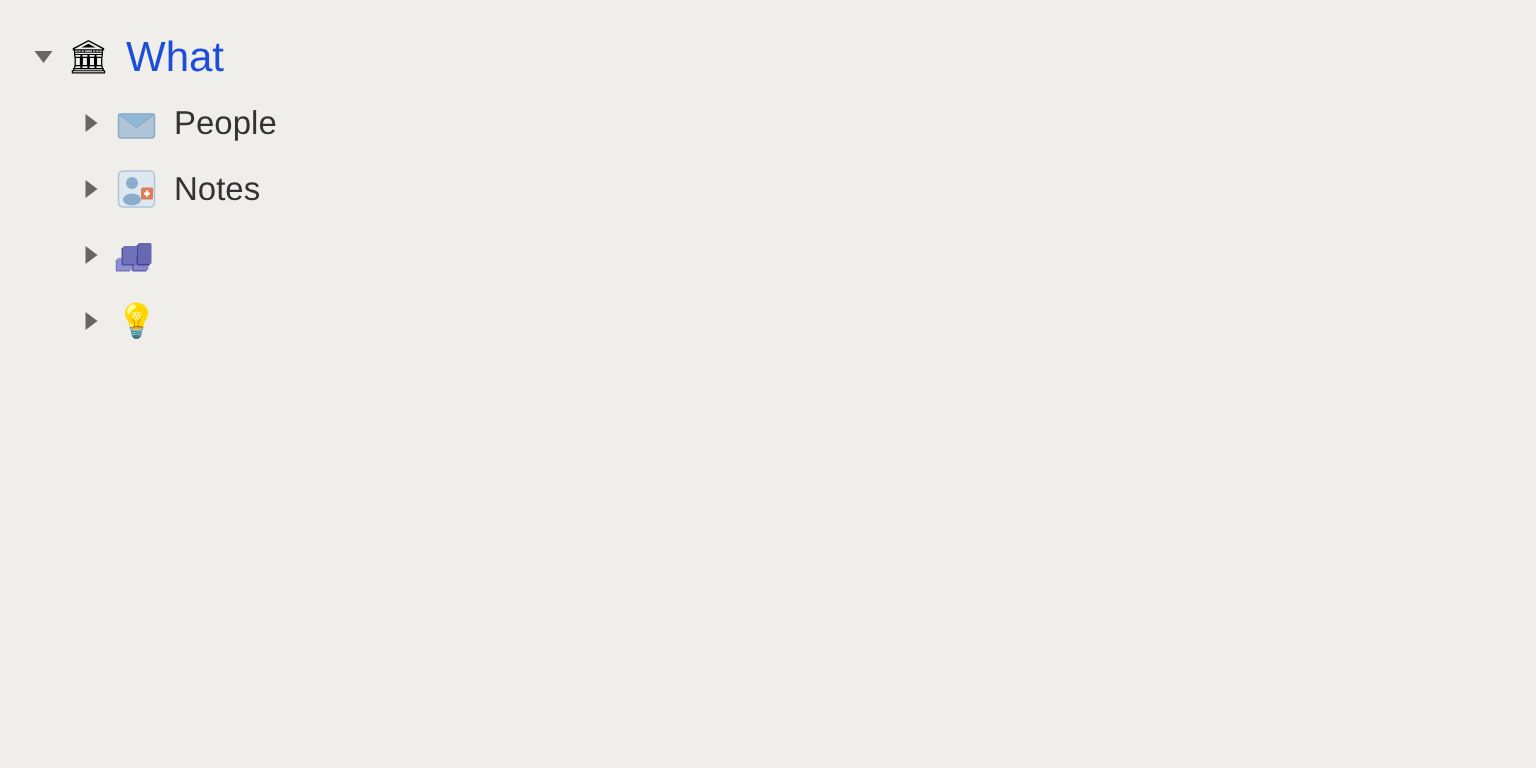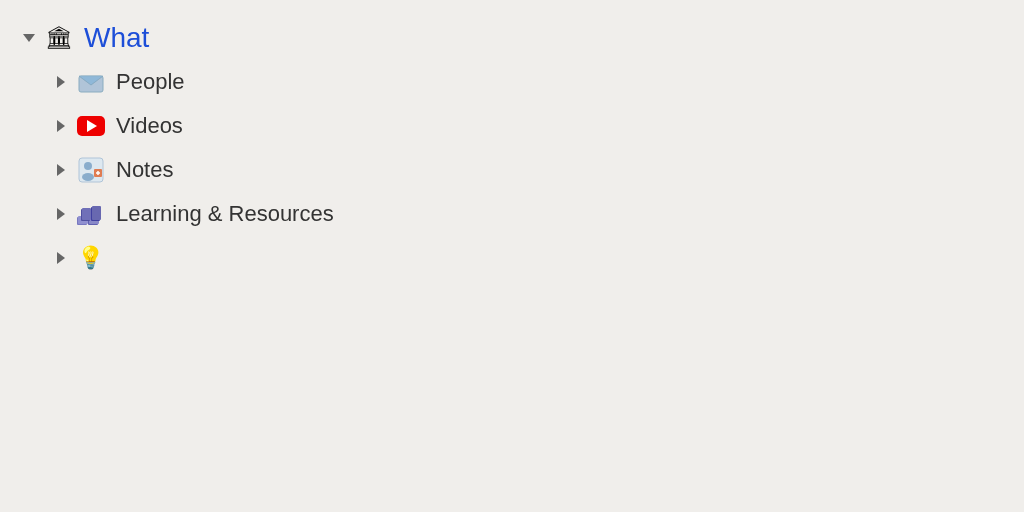--- a/index.html
+++ b/index.html
@@ -139,29 +139,20 @@
           <rect x="1" y="5" width="24" height="16" rx="2" fill="#b0c4d8" stroke="#8aacc0" stroke-width="1"></rect>
           <polygon points="1,5 13,14 25,5" fill="#8fb8d8" stroke="#8aacc0" stroke-width="0.5"></polygon>
           <line x1="1" y1="5" x2="13" y2="14" stroke="#7aa0b8" stroke-width="0.5"></line>
           <line x1="25" y1="5" x2="13" y2="14" stroke="#7aa0b8" stroke-width="0.5"></line>
         </svg>
       </span>
       <span class="item-label">People</span>
     </div>
 
 
-    <div class="tree-item child-item">
-      <span class="chevron">
-        <span class="chevron-right"></span>
-      </span>
-      <span class="item-icon">
-        <span class="youtube-icon"></span>
-      </span>
-      <span class="item-label">Videos</span>
-    </div>
 
     <div class="tree-item child-item">
       <span class="chevron">
         <span class="chevron-right"></span>
       </span>
       <span class="item-icon">
         <svg width="26" height="26" viewBox="0 0 26 26">
           <rect x="1" y="1" width="24" height="24" rx="3" fill="#dde8f0" stroke="#b0c4d8" stroke-width="1"></rect>
           <circle cx="10" cy="9" r="4" fill="#8aadcc"></circle>
           <ellipse cx="10" cy="20" rx="6" ry="4" fill="#8aadcc"></ellipse>
@@ -183,21 +174,20 @@
           <rect x="0" y="16" width="10" height="8" rx="1" fill="#7878c0"></rect>
           <rect x="1" y="15" width="10" height="8" rx="1" fill="#9090d0"></rect>
           <rect x="11" y="14" width="10" height="10" rx="1" fill="#6060b0"></rect>
           <rect x="12" y="13" width="10" height="10" rx="1" fill="#8888c8"></rect>
           <rect x="4" y="8" width="9" height="12" rx="1" fill="#5050a0"></rect>
           <rect x="5" y="7" width="9" height="12" rx="1" fill="#7070b8"></rect>
           <rect x="14" y="6" width="9" height="14" rx="1" fill="#4040a0"></rect>
           <rect x="15" y="5" width="9" height="14" rx="1" fill="#6868b0"></rect>
         </svg>
       </span>
-      <span class="item-label">Learning &amp; Resources</span>
     </div>
 
     <div class="tree-item child-item">
       <span class="chevron">
         <span class="chevron-right"></span>
       </span>
       <span class="item-icon">💡</span>
     </div>
 
   </div>

